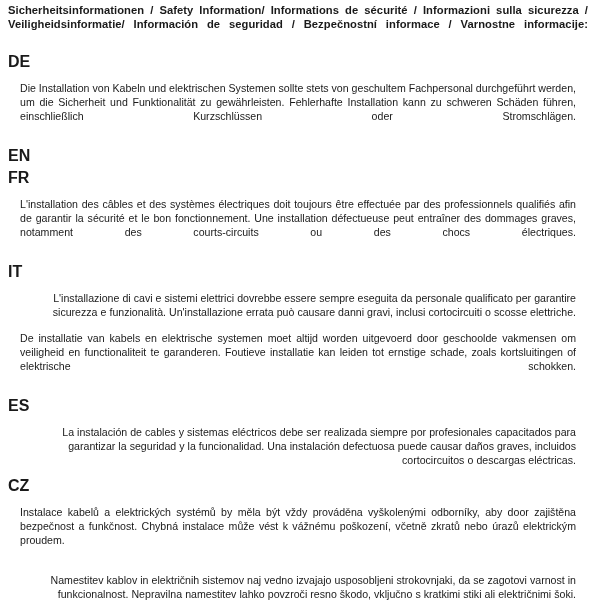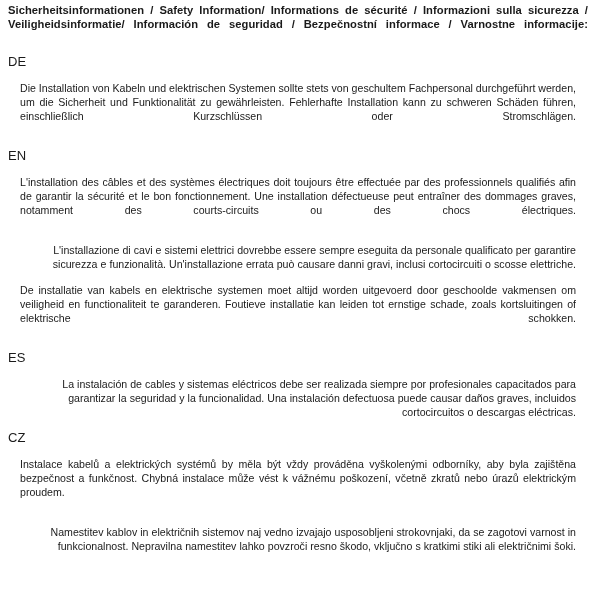--- a/index.html
+++ b/index.html
@@ -33,22 +33,22 @@
   .doc-title::after {
     content: "";
     display: inline-block;
     width: 100%;
     height: 0;
   }
   .lang-block {
     margin: 0 0 8px 0;
   }
   .lang-code {
-    font-size: 13px;
-    font-weight: normal;
+    font-size: 16px;
+    font-weight: bold;
     line-height: 14px;
     margin: 0 0 1px 0;
   }
   .lang-body {
     font-size: 10.6px;
     line-height: 14px;
     margin: 12px;
     text-align: justify;
     text-justify: inter-word;
   }
@@ -77,38 +77,40 @@
     <div class="lang-code">DE</div>
     <p class="lang-body justified">Die Installation von Kabeln und elektrischen Systemen sollte stets von geschultem Fachpersonal durchgeführt werden, um die Sicherheit und Funktionalität zu gewährleisten.
 Fehlerhafte Installation kann zu schweren Schäden führen, einschließlich Kurzschlüssen oder Stromschlägen.</p>
   </div>
 
   <div class="lang-block">
     <div class="lang-code">EN</div>
   </div>
 
   <div class="lang-block">
+    <div class="lang-code">FR</div>
     <p class="lang-body justified">L'installation des câbles et des systèmes électriques doit toujours être effectuée par des professionnels qualifiés afin de garantir la sécurité et le bon fonctionnement. Une installation défectueuse peut entraîner des dommages graves, notamment des courts-circuits ou des chocs électriques.</p>
   </div>
 
   <div class="lang-block gap-lg">
+    <div class="lang-code">IT</div>
     <p class="lang-body natural">L'installazione di cavi e sistemi elettrici dovrebbe essere sempre eseguita da personale qualificato per garantire sicurezza e funzionalità. Un'installazione errata può causare danni gravi, inclusi cortocircuiti o scosse elettriche.</p>
   </div>
 
   <div class="lang-block gap-lg">
     <p class="lang-body justified">De installatie van kabels en elektrische systemen moet altijd worden uitgevoerd door geschoolde vakmensen om veiligheid en functionaliteit te garanderen. Foutieve installatie kan leiden tot ernstige schade, zoals kortsluitingen of elektrische schokken.</p>
   </div>
 
   <div class="lang-block gap-lg">
     <div class="lang-code">ES</div>
     <p class="lang-body natural">La instalación de cables y sistemas eléctricos debe ser realizada siempre por profesionales capacitados para garantizar la seguridad y la funcionalidad. Una instalación defectuosa puede causar daños graves, incluidos cortocircuitos o descargas eléctricas.</p>
   </div>
 
   <div class="lang-block gap-lg">
     <div class="lang-code">CZ</div>
-    <p class="lang-body justified">Instalace kabelů a elektrických systémů by měla být vždy prováděna vyškolenými odborníky, aby byla zajištěna bezpečnost a funkčnost. Chybná instalace může vést k vážnému poškození, včetně zkratů nebo úrazů elektrickým proudem.</p>
+    <p class="lang-body justified">Instalace kabelů a elektrických systémů by měla být vždy prováděna vyškolenými odborníky, aby door zajištěna bezpečnost a funkčnost. Chybná instalace může vést k vážnému poškození, včetně zkratů nebo úrazů elektrickým proudem.</p>
   </div>
 
   <div class="lang-block gap-lg">
     <p class="lang-body natural">Namestitev kablov in električnih sistemov naj vedno izvajajo usposobljeni strokovnjaki, da se zagotovi varnost in funkcionalnost. Nepravilna namestitev lahko povzroči resno škodo, vključno s kratkimi stiki ali električnimi šoki.</p>
   </div>
 
 </div>
 
 </body></html>

